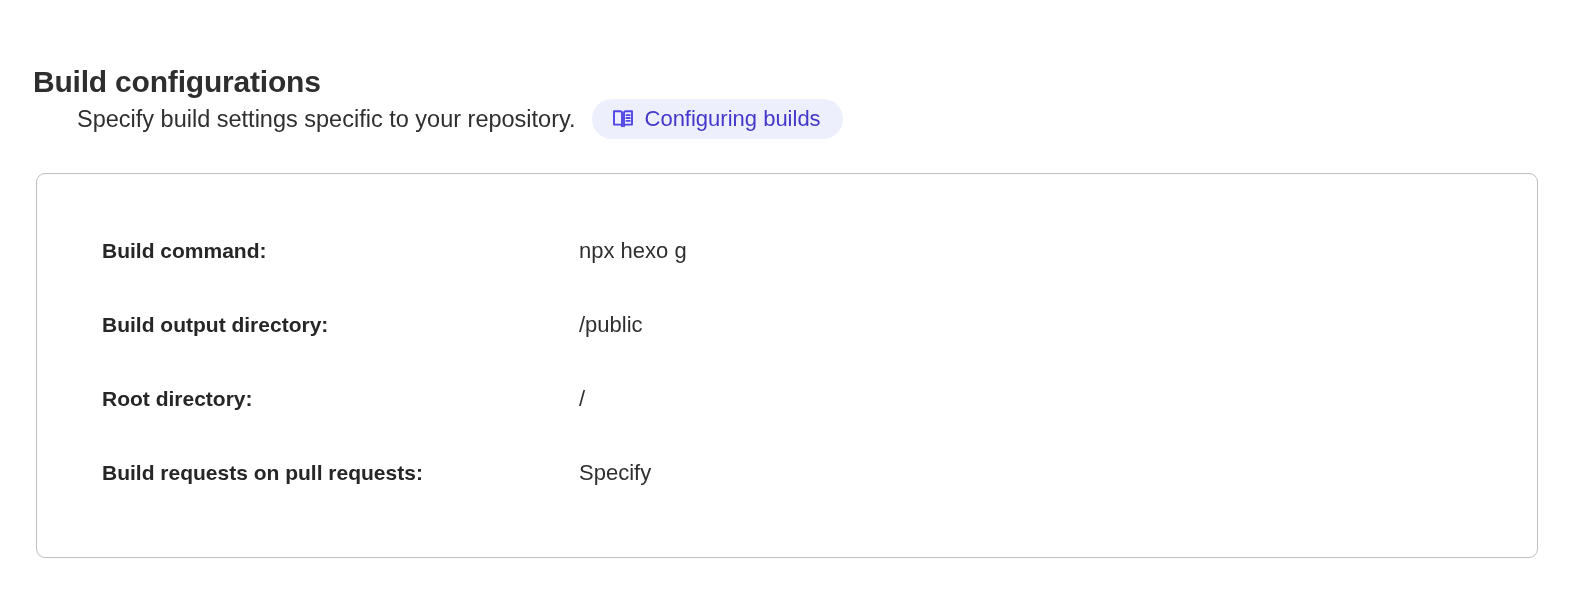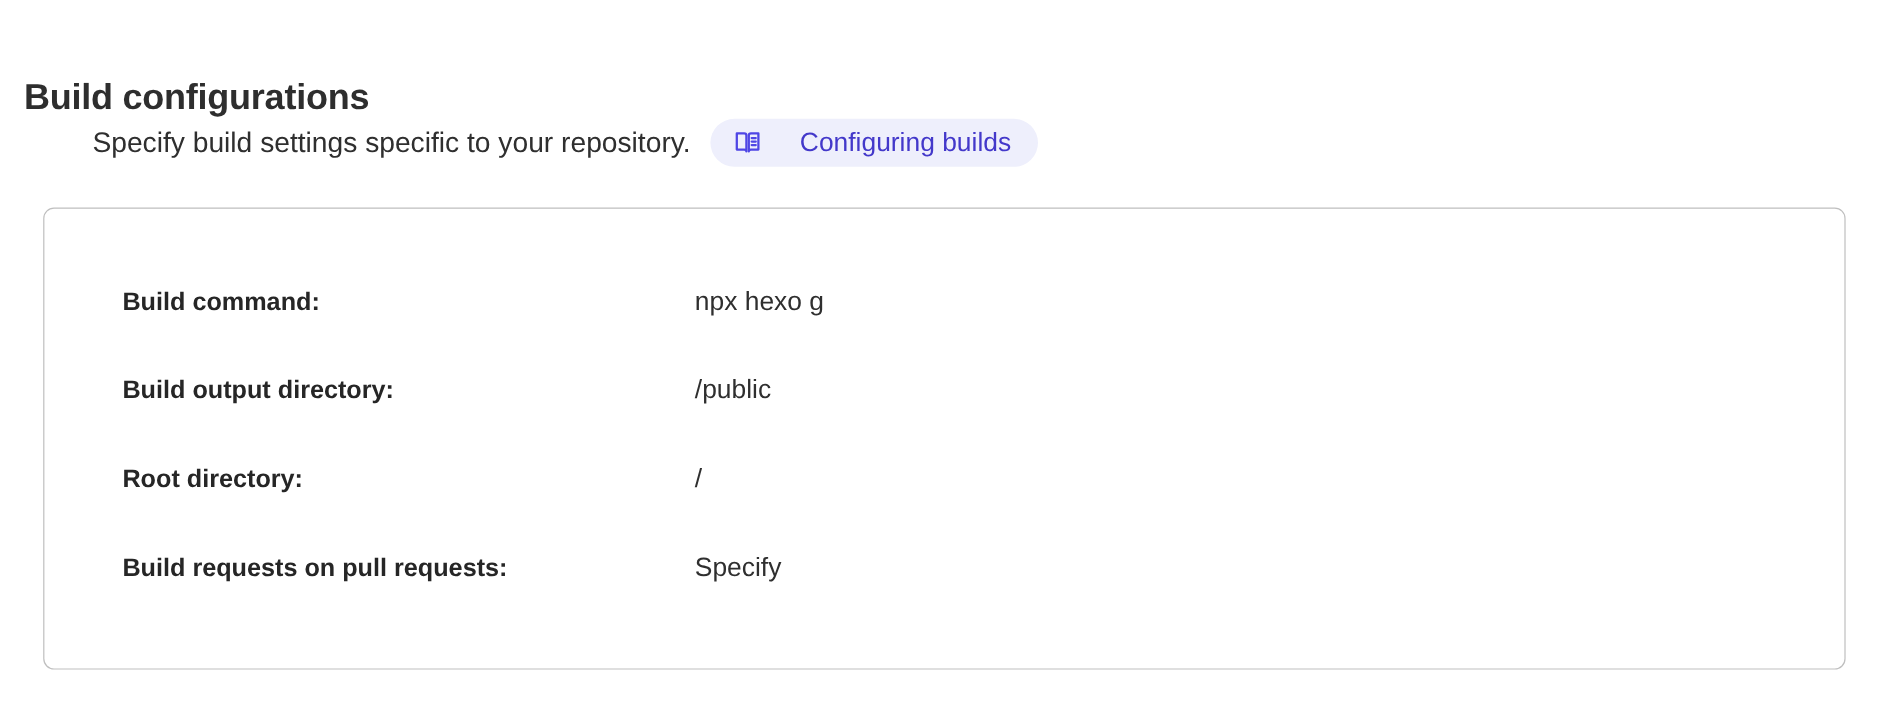--- a/index.html
+++ b/index.html
@@ -17,21 +17,21 @@
 
   .page {
     position: relative;
     width: 1574px;
     height: 590px;
   }
 
   
   .section-title {
     position: absolute;
-    left: 20px;
+    left: 33px;
     top: 38px;
     font-size: 30px;
     font-weight: bold;
     color: #2e2e2e;
     letter-spacing: -0.2px;
     line-height: 38px;
     white-space: nowrap;
     text-align: center;
   }
 
@@ -49,21 +49,21 @@
     font-weight: normal;
     color: #2f2f2f;
     line-height: 34px;
     white-space: nowrap;
     margin-left: 41px;
   }
 
   .doc-badge {
     display: inline-flex;
     align-items: center;
-    gap: 32px;
+    gap: 10px;
     margin-left: 16px;
     height: 40px;
     padding: 0 22px 0 19px;
     border-radius: 20px;
     background: #eeeffc;
     box-sizing: border-box;
     text-decoration: none;
     cursor: pointer;
   }
 

